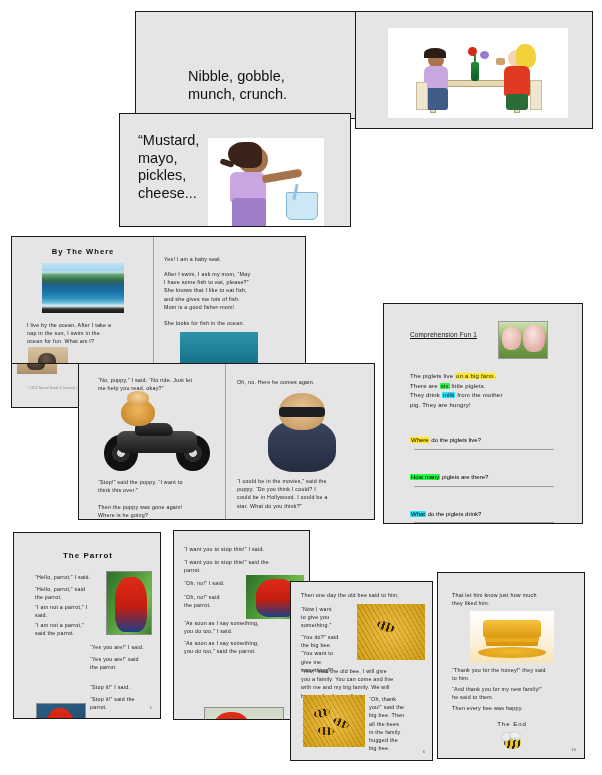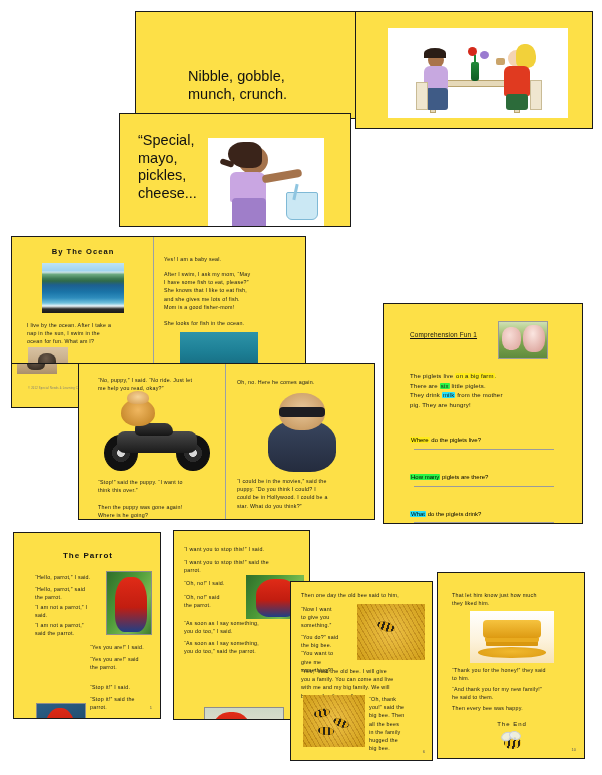--- a/index.html
+++ b/index.html
@@ -12,21 +12,21 @@
   }
   #stage {
     position: relative;
     width: 602px;
     height: 775px;
     background: #ffffff;
     overflow: hidden;
   }
   .slide {
     position: absolute;
-    background: #fde047;
+    background: #e5e5e5;
     border: 1px solid #1a1a1a;
     box-sizing: border-box;
     overflow: hidden;
   }
   .spread-divider {
     position: absolute;
     top: 0;
     bottom: 0;
     width: 1px;
     background: #9aa0a6;
@@ -230,41 +230,41 @@
       <div style="position:absolute;left:120px;top:22px;width:17px;height:17px;border-radius:50%;background:#f4d3b2;"></div>
       <div style="position:absolute;left:128px;top:16px;width:20px;height:24px;border-radius:40% 50% 40% 30%;background:#f2d13a;"></div>
       <div style="position:absolute;left:116px;top:38px;width:26px;height:30px;border-radius:6px 6px 2px 2px;background:#e03a20;"></div>
       <div style="position:absolute;left:118px;top:66px;width:22px;height:16px;background:#2c6b3a;border-radius:3px;"></div>
       <div style="position:absolute;left:142px;top:52px;width:10px;height:28px;background:#efe6cf;border:1px solid #c9bb95;"></div>
       <div style="position:absolute;left:108px;top:30px;width:9px;height:7px;background:#caa46a;border-radius:2px;"></div>
     </div>
   </div>
 
   <div class="slide" style="left:119px; top:113px; width:232px; height:114px;">
-    <div class="bigcap" style="position:absolute; left:18px; top:18px; font-size:14.5px;">“Special,
+    <div class="bigcap" style="position:absolute; left:18px; top:18px; font-size:14.5px;">“Mustard,
 mayo,
 pickles,
 cheese...</div>
     <div class="ph-girl" style="position:absolute; left:88px; top:24px; width:116px; height:88px;">
       <div style="position:absolute;left:30px;top:8px;width:30px;height:28px;border-radius:50%;background:#a5734c;"></div>
       <div style="position:absolute;left:20px;top:4px;width:34px;height:26px;border-radius:50% 40% 30% 60%;background:#3a241a;"></div>
       <div style="position:absolute;left:12px;top:22px;width:14px;height:6px;border-radius:4px;background:#3a241a;transform:rotate(18deg);"></div>
       <div style="position:absolute;left:22px;top:34px;width:36px;height:30px;border-radius:6px 8px 2px 2px;background:#c9a6e2;"></div>
       <div style="position:absolute;left:24px;top:60px;width:34px;height:28px;border-radius:4px 4px 0 0;background:#9f7ec9;"></div>
       <div style="position:absolute;left:54px;top:34px;width:40px;height:8px;border-radius:5px;background:#a5734c;transform:rotate(-10deg);"></div>
       <div style="position:absolute;left:78px;top:54px;width:30px;height:26px;border:1.5px solid #7fb9d6;background:rgba(160,214,235,.55);border-radius:2px 2px 6px 6px;"></div>
       <div style="position:absolute;left:86px;top:46px;width:3px;height:16px;background:#8fc5e0;transform:rotate(12deg);"></div>
     </div>
   </div>
 
 
   <div class="slide" style="left:11px; top:236px; width:295px; height:128px;">
     <div class="spread-divider" style="left:141px;"></div>
 
-    <div class="page-title" style="position:absolute; left:8px; top:10px; width:126px; font-size:7.6px;">By The Ocean</div>
+    <div class="page-title" style="position:absolute; left:8px; top:10px; width:126px; font-size:7.6px;">By The Where</div>
 
     <div class="photo ph-ocean" style="left:30px; top:26px; width:82px; height:50px;"></div>
 
     <div class="body-txt" style="position:absolute; left:15px; top:84px; width:122px;">I live by the ocean. After I take a
 nap in the sun, I swim in the
 ocean for fun. What am I?</div>
 
     <div class="photo ph-seal" style="left:16px; top:110px; width:40px; height:28px;"></div>
 
     <div class="body-txt" style="position:absolute; left:152px; top:18px; width:132px;">Yes! I am a baby seal.</div>

